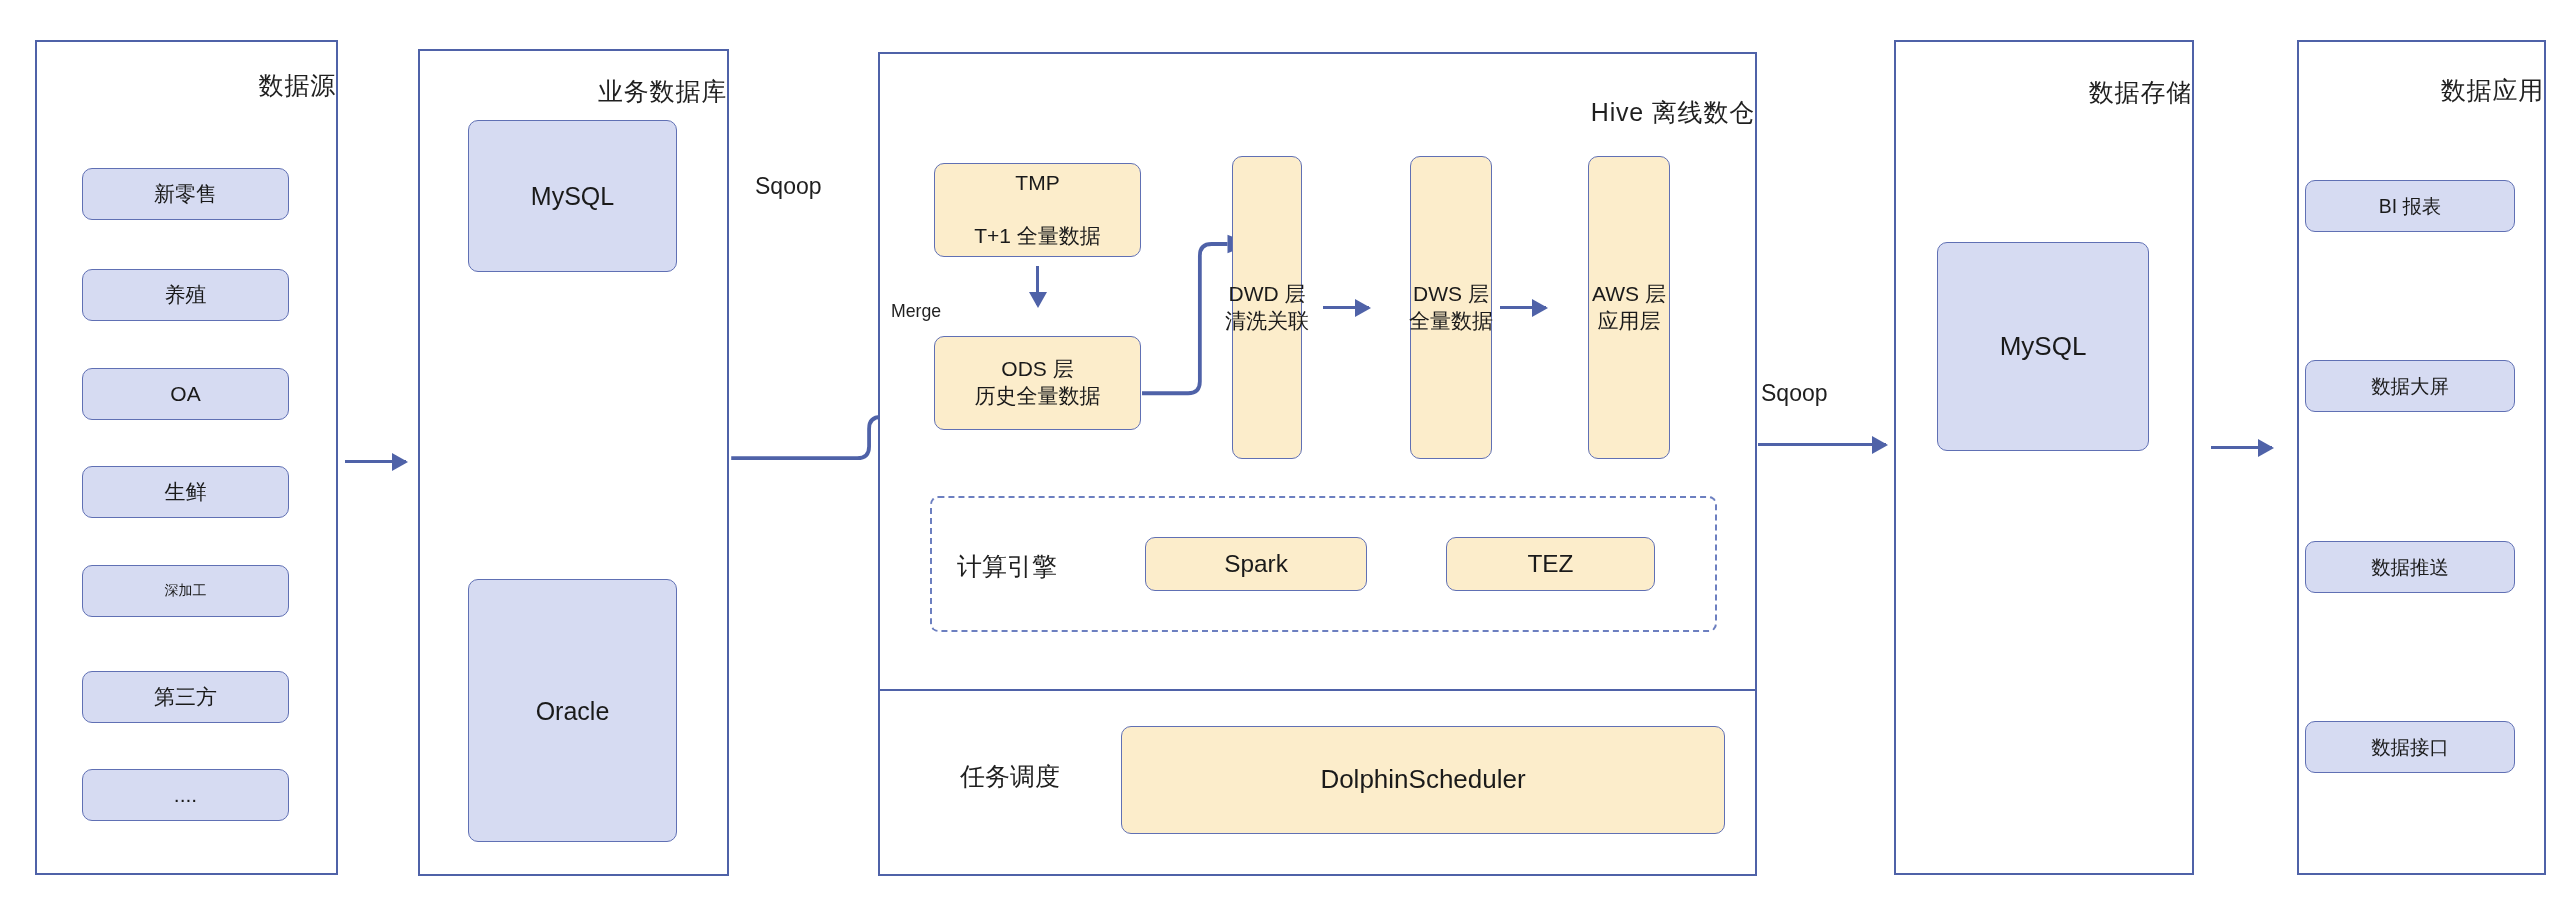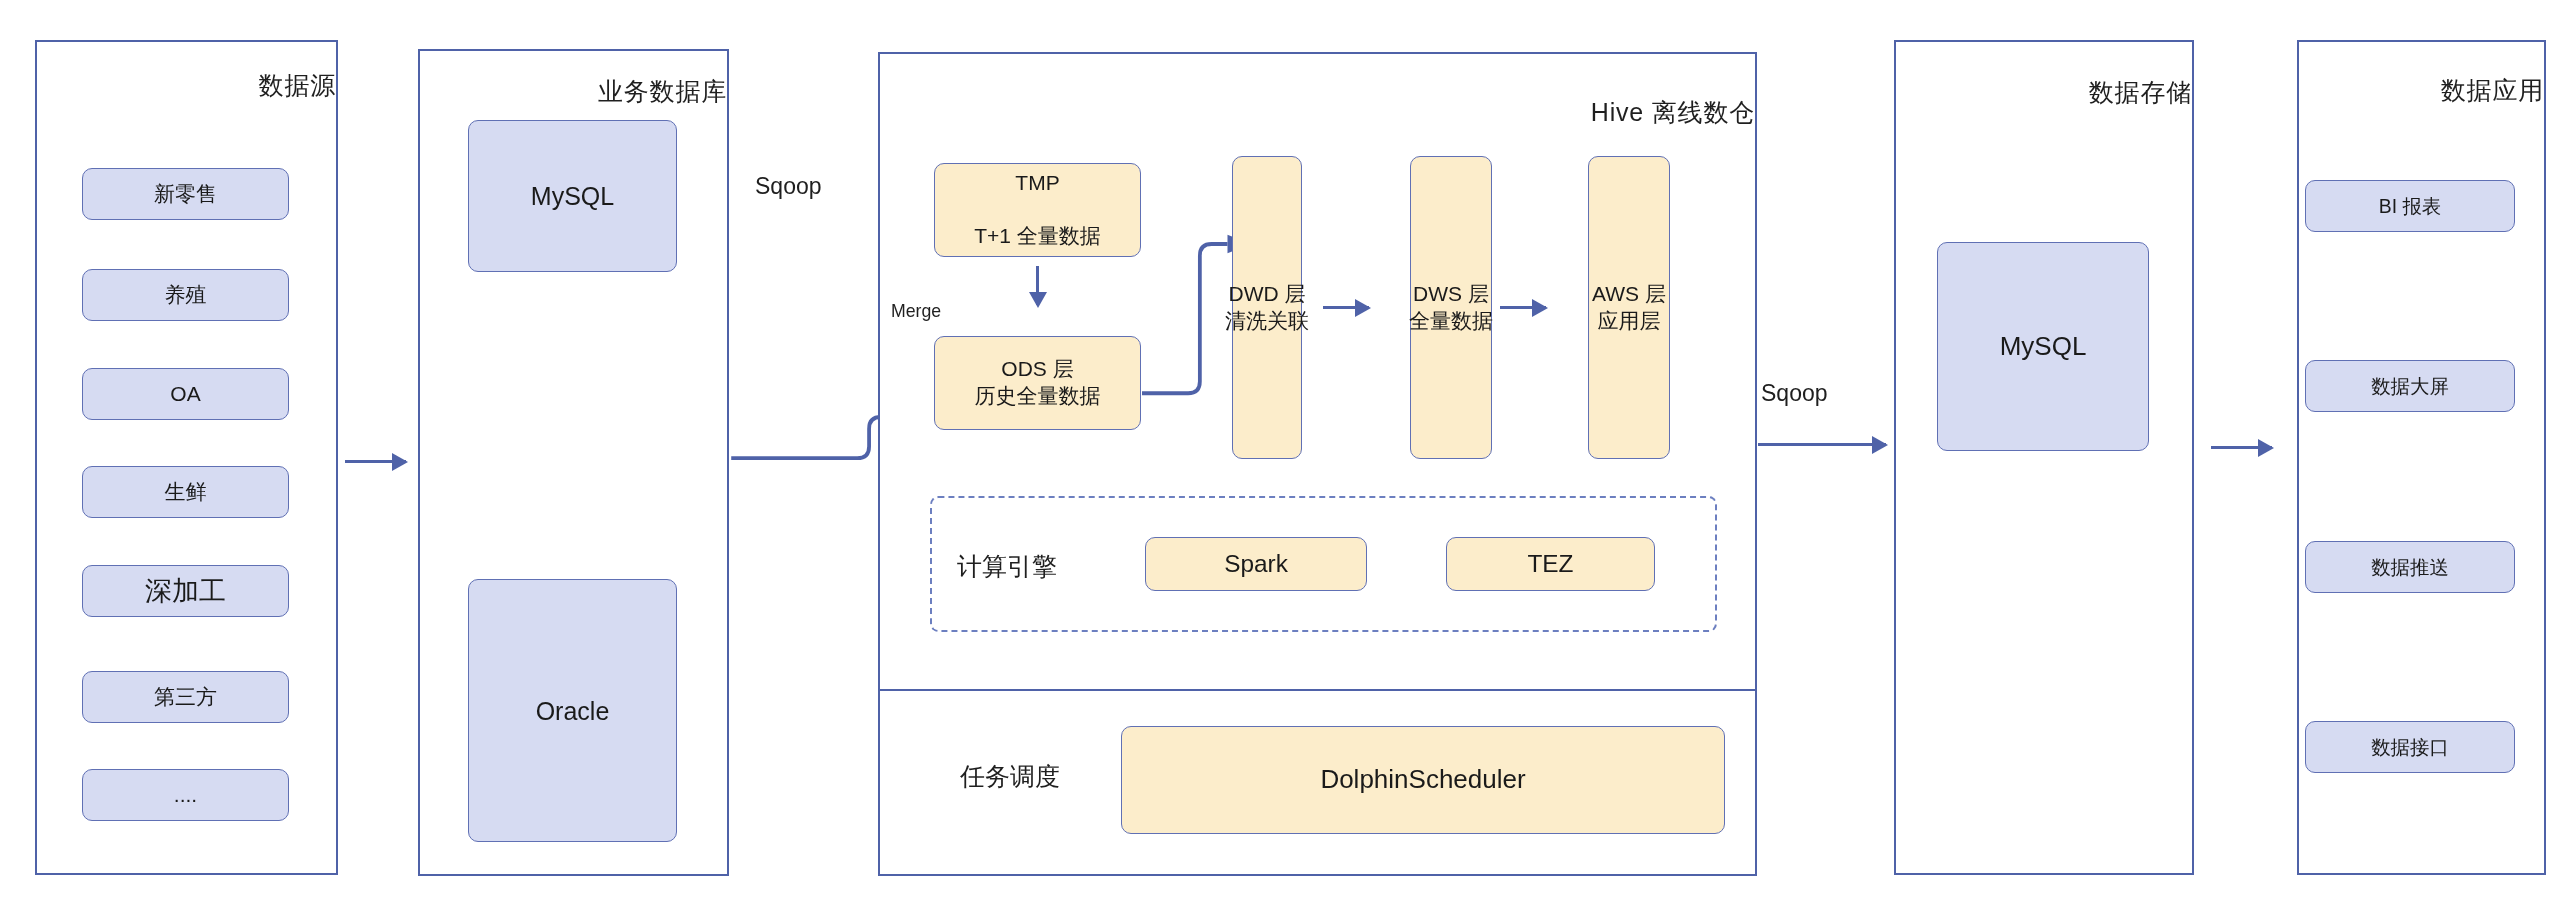--- a/index.html
+++ b/index.html
@@ -127,21 +127,21 @@
 </div>
 <div class="node blue" style="left:82px; top:269px; width:207px; height:52px; font-size:21px;">
   <span class="ln">养殖</span>
 </div>
 <div class="node blue" style="left:82px; top:368px; width:207px; height:52px; font-size:21px;">
   <span class="ln">OA</span>
 </div>
 <div class="node blue" style="left:82px; top:466px; width:207px; height:52px; font-size:21px;">
   <span class="ln">生鲜</span>
 </div>
-<div class="node blue" style="left:82px; top:565px; width:207px; height:52px; font-size:27px;">
+<div class="node blue" style="left:82px; top:565px; width:207px; height:52px; font-size:14px;">
   <span class="ln">深加工</span>
 </div>
 <div class="node blue" style="left:82px; top:671px; width:207px; height:52px; font-size:21px;">
   <span class="ln">第三方</span>
 </div>
 <div class="node blue" style="left:82px; top:769px; width:207px; height:52px; font-size:21px;">
   <span class="ln">....</span>
 </div>
 
 <div class="arrow-h" style="left:345px; top:460px; width:61px;"></div>

